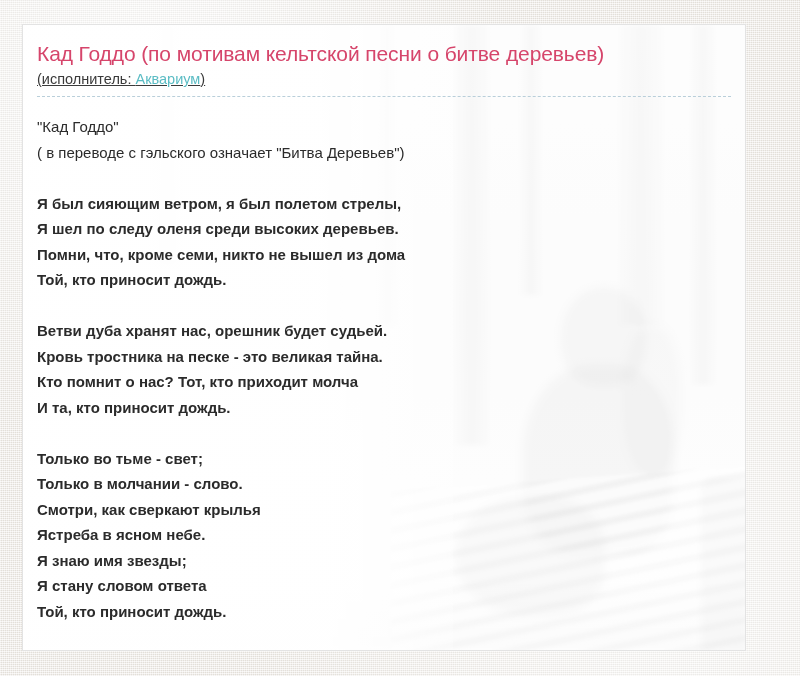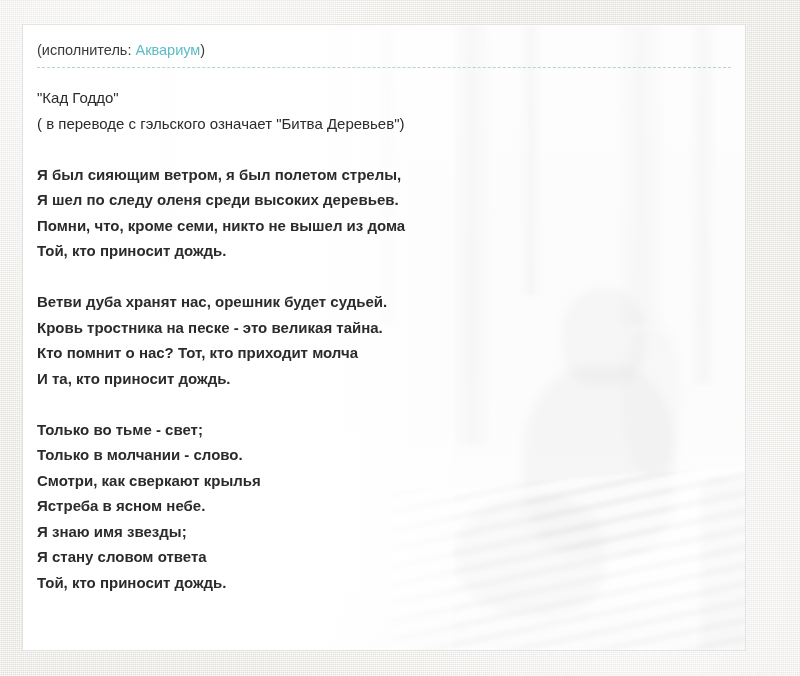--- a/index.html
+++ b/index.html
@@ -198,20 +198,21 @@
       <div class="bench"></div>
       <div class="bench-arm"></div>
       <div class="lap"></div>
       <div class="ground"></div>
       <div class="veil"></div>
       <div class="textveil"></div>
     </div>
 
     <div id="content">
 
-
-      <div id="artist-line" style="border-bottom-color: rgb(185, 207, 218);"><span>(исполнитель: </span><a id="artist-link" href="#" style="color: rgb(91, 188, 196);">Аквариум</a><span>)</span></div>
+      <h1 id="song-title" style="color: rgb(214, 69, 107);">Кад Годдо (по мотивам кельтской песни о битве деревьев)</h1>
+
+      <div id="artist-line" style="border-bottom-color: rgb(185, 207, 218); text-decoration: underline;"><span>(исполнитель: </span><a id="artist-link" href="#" style="color: rgb(91, 188, 196);">Аквариум</a><span>)</span></div>
 
       <div id="lyrics" style="color: rgb(43, 43, 43);"><div class="verse"><div class="lyric-line">"Кад Годдо"</div><div class="lyric-line">( в переводе с гэльского означает "Битва Деревьев")</div></div><div class="verse"><div class="lyric-line">Я был сияющим ветром, я был полетом стрелы,</div><div class="lyric-line">Я шел по следу оленя среди высоких деревьев.</div><div class="lyric-line">Помни, что, кроме семи, никто не вышел из дома</div><div class="lyric-line">Той, кто приносит дождь.</div></div><div class="verse"><div class="lyric-line">Ветви дуба хранят нас, орешник будет судьей.</div><div class="lyric-line">Кровь тростника на песке - это великая тайна.</div><div class="lyric-line">Кто помнит о нас? Тот, кто приходит молча</div><div class="lyric-line">И та, кто приносит дождь.</div></div><div class="verse"><div class="lyric-line">Только во тьме - свет;</div><div class="lyric-line">Только в молчании - слово.</div><div class="lyric-line">Смотри, как сверкают крылья</div><div class="lyric-line">Ястреба в ясном небе.</div><div class="lyric-line">Я знаю имя звезды;</div><div class="lyric-line">Я стану словом ответа</div><div class="lyric-line">Той, кто приносит дождь.</div></div></div>
 
     </div>
   </div>
 </div>
 
 </body></html>

